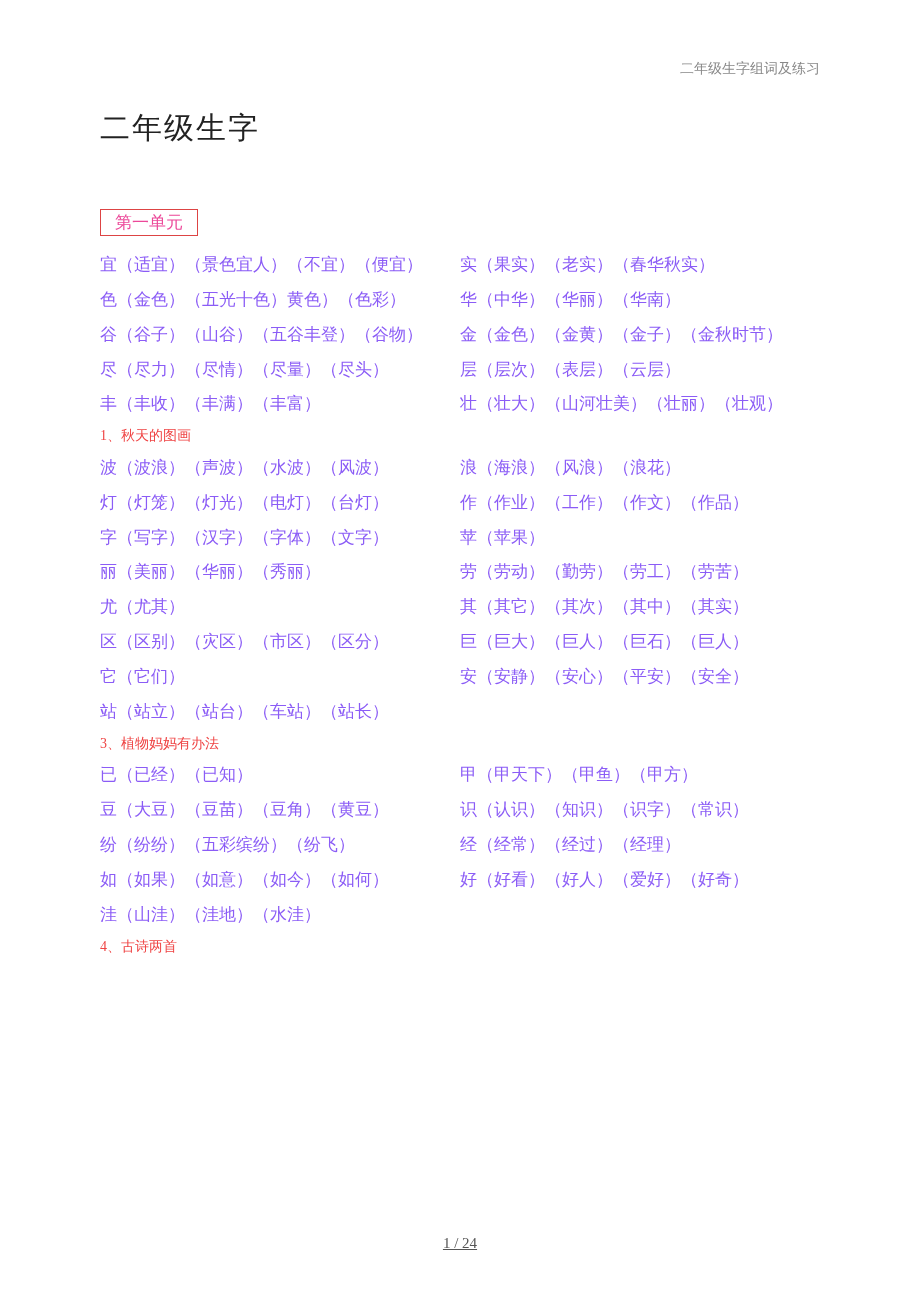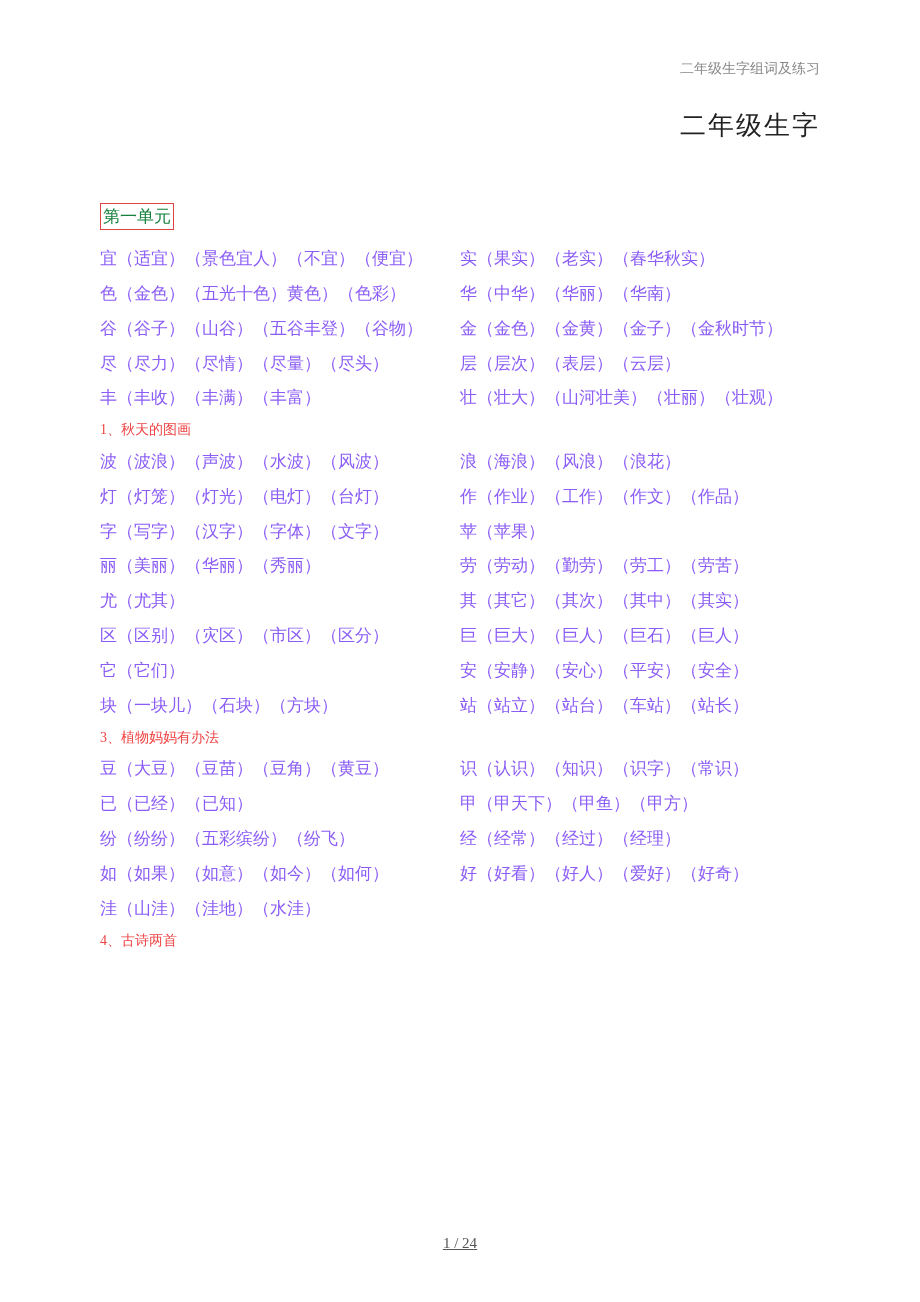--- a/index.html
+++ b/index.html
@@ -16,33 +16,33 @@
     box-sizing: border-box;
     position: relative;
   }
   .header {
     text-align: right;
     color: #888;
     font-size: 14px;
     margin-bottom: 30px;
   }
   .title {
-    text-align: right;
-    font-size: 26px;
+    text-align: left;
+    font-size: 30px;
     font-weight: normal;
     color: #222;
     margin-bottom: 60px;
     letter-spacing: 2px;
   }
   .unit-label {
     display: inline-block;
     border: 1px solid #d44;
-    color: #15803d;
+    color: #ec4899;
     font-size: 17px;
-    padding: 1px 2px;
+    padding: 1px 14px;
     margin-bottom: 12px;
   }
   .row {
     display: flex;
     font-size: 17px;
     color: #8b5cf6;
     line-height: 2.05;
   }
   .col-left {
     flex: 0 0 360px;
@@ -117,31 +117,30 @@
       </div>
       <div class="row">
         <div class="col-left">区（区别）（灾区）（市区）（区分）</div>
         <div class="col-right">巨（巨大）（巨人）（巨石）（巨人）</div>
       </div>
       <div class="row">
         <div class="col-left">它（它们）</div>
         <div class="col-right">安（安静）（安心）（平安）（安全）</div>
       </div>
       <div class="row">
-        <div class="col-left">块（一块儿）（石块）（方块）</div>
         <div class="col-right">站（站立）（站台）（车站）（站长）</div>
       </div>
       <div class="section-blue">3、植物妈妈有办法</div>
       <div class="row">
+        <div class="col-left">已（已经）（已知）</div>
+        <div class="col-right">甲（甲天下）（甲鱼）（甲方）</div>
+      </div>
+      <div class="row">
         <div class="col-left">豆（大豆）（豆苗）（豆角）（黄豆）</div>
         <div class="col-right">识（认识）（知识）（识字）（常识）</div>
-      </div>
-      <div class="row">
-        <div class="col-left">已（已经）（已知）</div>
-        <div class="col-right">甲（甲天下）（甲鱼）（甲方）</div>
       </div>
       <div class="row">
         <div class="col-left">纷（纷纷）（五彩缤纷）（纷飞）</div>
         <div class="col-right">经（经常）（经过）（经理）</div>
       </div>
       <div class="row">
         <div class="col-left">如（如果）（如意）（如今）（如何）</div>
         <div class="col-right">好（好看）（好人）（爱好）（好奇）</div>
       </div>
       <div class="row">

